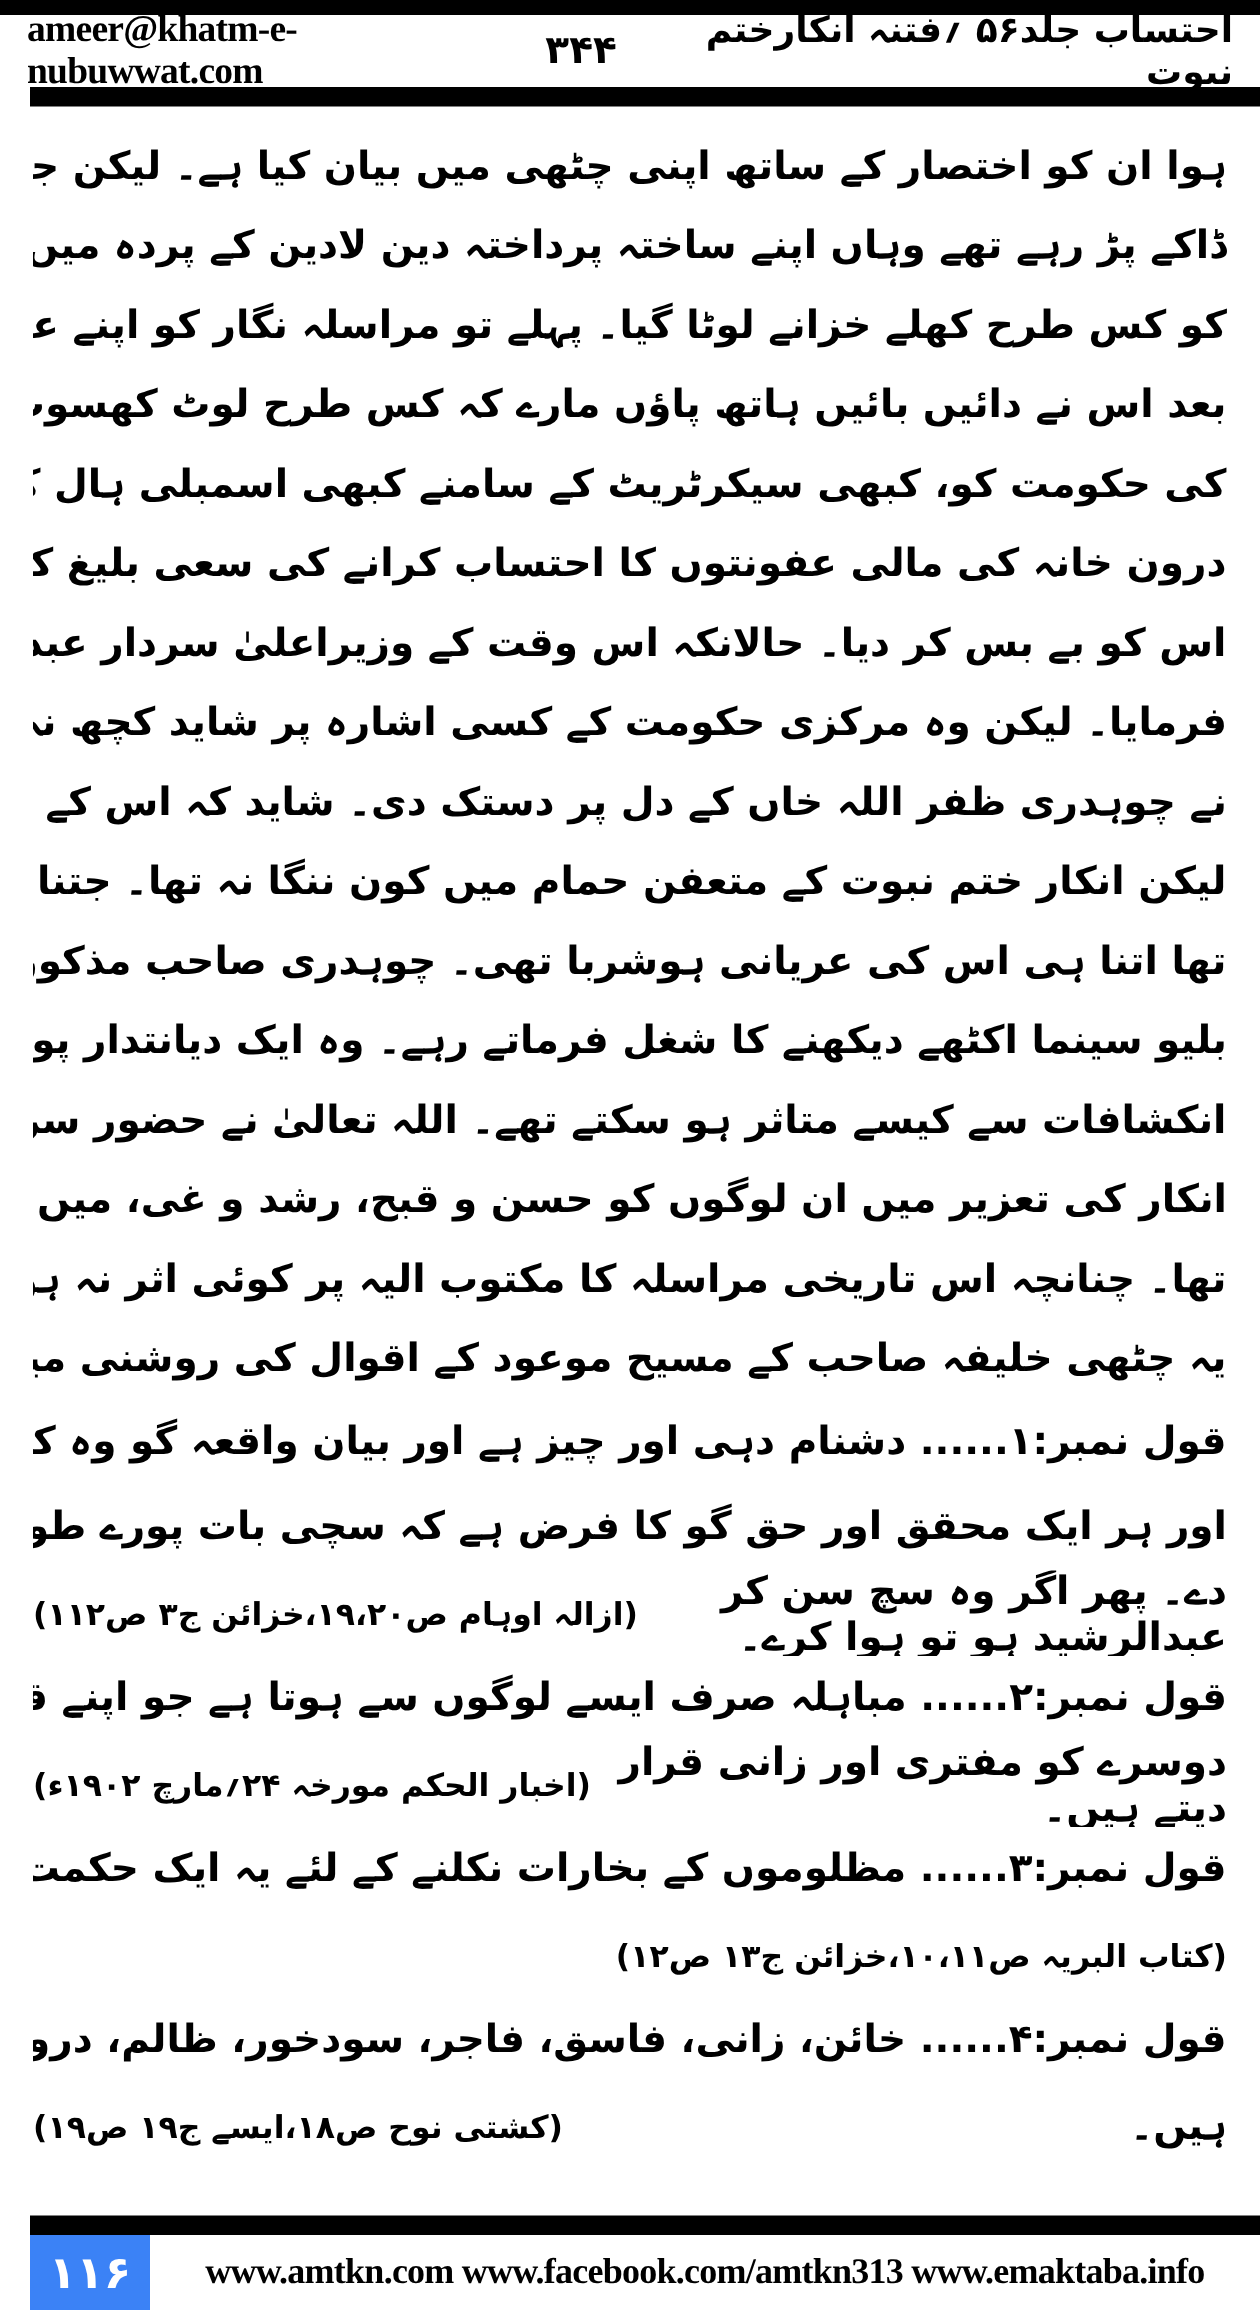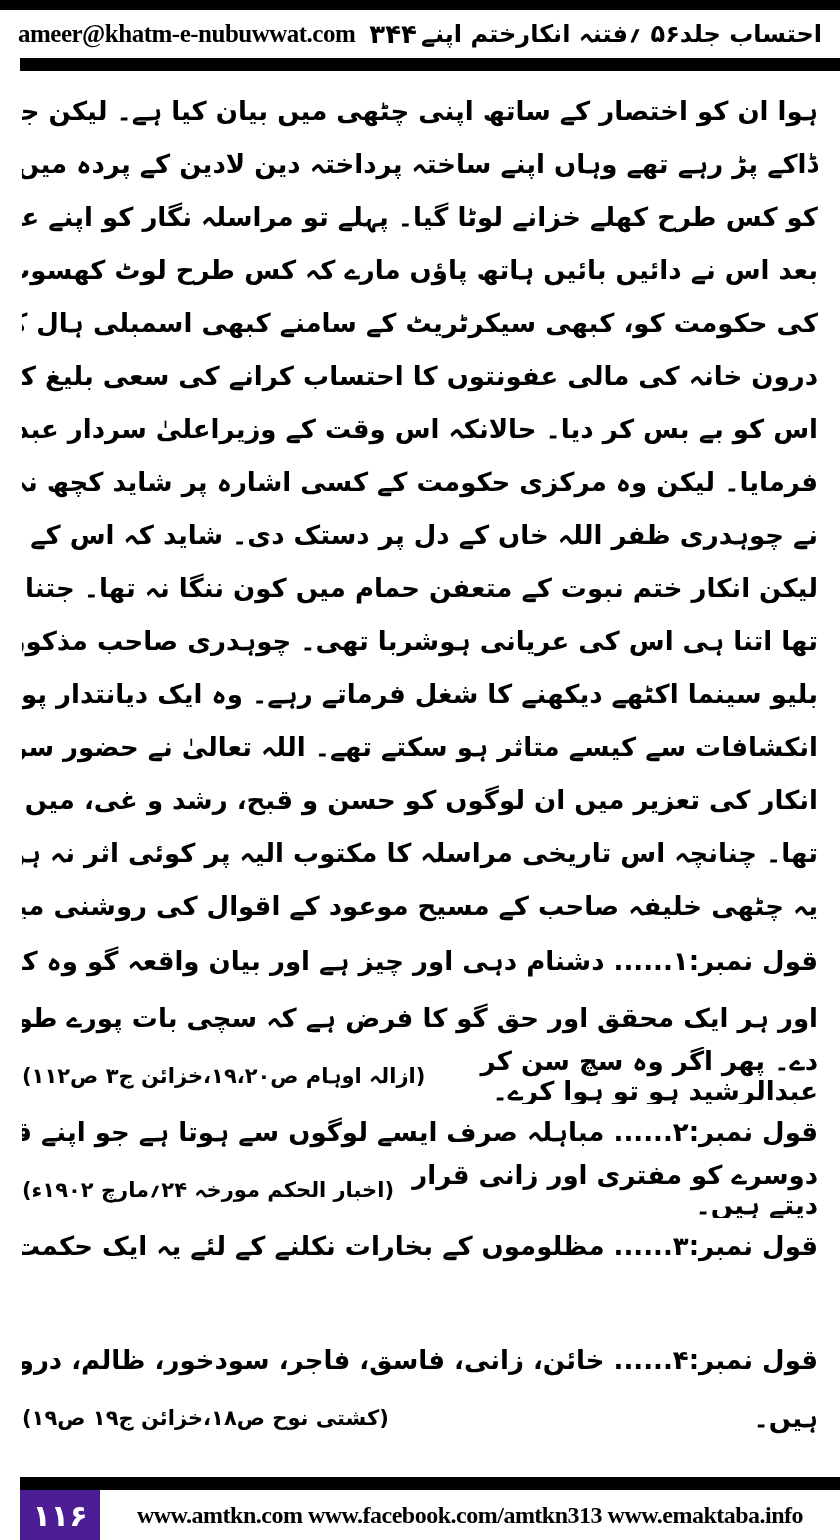--- a/index.html
+++ b/index.html
@@ -107,21 +107,21 @@
     margin-left: 20px;
   }
   .footer-row {
     display: flex;
     align-items: stretch;
     height: 50px;
   }
   .pagebox {
     width: 80px;
     margin-left: 20px;
-    background: #4c1d95;
+    background: #3b82f6;
     color: #ffffff;
     display: flex;
     align-items: center;
     justify-content: center;
     font-weight: bold;
     font-size: 30px;
   }
   .footer-links {
     flex: 1;
     display: flex;
@@ -136,21 +136,21 @@
 </head>
 <body>
 
 <div class="page">
 
   <div class="topbar"></div>
 
   <div class="header">
     <span class="email">ameer@khatm-e-nubuwwat.com</span>
     <span class="pageno-top">۳۴۴</span>
-    <span class="title-urdu">احتساب جلد۵۶ ؍فتنہ انکارختم اپنے</span>
+    <span class="title-urdu">احتساب جلد۵۶ ؍فتنہ انکارختم نبوت</span>
   </div>
 
   <div class="divider"></div>
 
   <div class="body">
     <div class="line">ہوا ان کو اختصار کے ساتھ اپنی چٹھی میں بیان کیا ہے۔ لیکن جس ناپاک تنظیم میں جان اور ایمان پر</div>
     <div class="line">ڈاکے پڑ رہے تھے وہاں اپنے ساختہ پرداختہ دین لادین کے پردہ میں جو مال اکٹھا کیا جا رہا تھا اس</div>
     <div class="line">کو کس طرح کھلے خزانے لوٹا گیا۔ پہلے تو مراسلہ نگار کو اپنے عقیدے سے تائب ہونا پڑا۔ اس کے</div>
     <div class="line">بعد اس نے دائیں بائیں ہاتھ پاؤں مارے کہ کس طرح لوٹ کھسوٹ بند ہو۔ اس نے اس وقت</div>
     <div class="line">کی حکومت کو، کبھی سیکرٹریٹ کے سامنے کبھی اسمبلی ہال کے سامنے بھوک ہڑتال کر کے ربوہ کے</div>
@@ -182,26 +182,27 @@
     </div>
 
     <div class="qline">قول نمبر:۲...... مباہلہ صرف ایسے لوگوں سے ہوتا ہے جو اپنے قول کی قطع اور یقین پر بنیاد رکھ کر</div>
     <div class="qrow">
       <span>دوسرے کو مفتری اور زانی قرار دیتے ہیں۔</span>
       <span class="cite">(اخبار الحکم مورخہ ۲۴؍مارچ ۱۹۰۲ء)</span>
     </div>
 
     <div class="qline">قول نمبر:۳...... مظلوموں کے بخارات نکلنے کے لئے یہ ایک حکمت عملی ہے کہ وہ بھی مباحثات</div>
     <div class="qrow">
+      <span class="cite">(کتاب البریہ ص۱۰،۱۱،خزائن ج۱۳ ص۱۲)</span>
     </div>
 
     <div class="qline">قول نمبر:۴...... خائن، زانی، فاسق، فاجر، سودخور، ظالم، دروغ گو، میری جماعت میں سے نہیں</div>
     <div class="qrow">
       <span>ہیں۔</span>
-      <span class="cite">(کشتی نوح ص۱۸،خزائن ج۱۹ ص۱۹)</span>
+      <span class="cite">(کشتی نوح ص۱۸،ایسے ج۱۹ ص۱۹)</span>
     </div>
   </div>
 
   <div class="footer">
     <div class="footer-topbar"></div>
     <div class="footer-row">
       <div class="pagebox">۱۱۶</div>
       <div class="footer-links">www.amtkn.com www.facebook.com/amtkn313 www.emaktaba.info</div>
     </div>
   </div>

